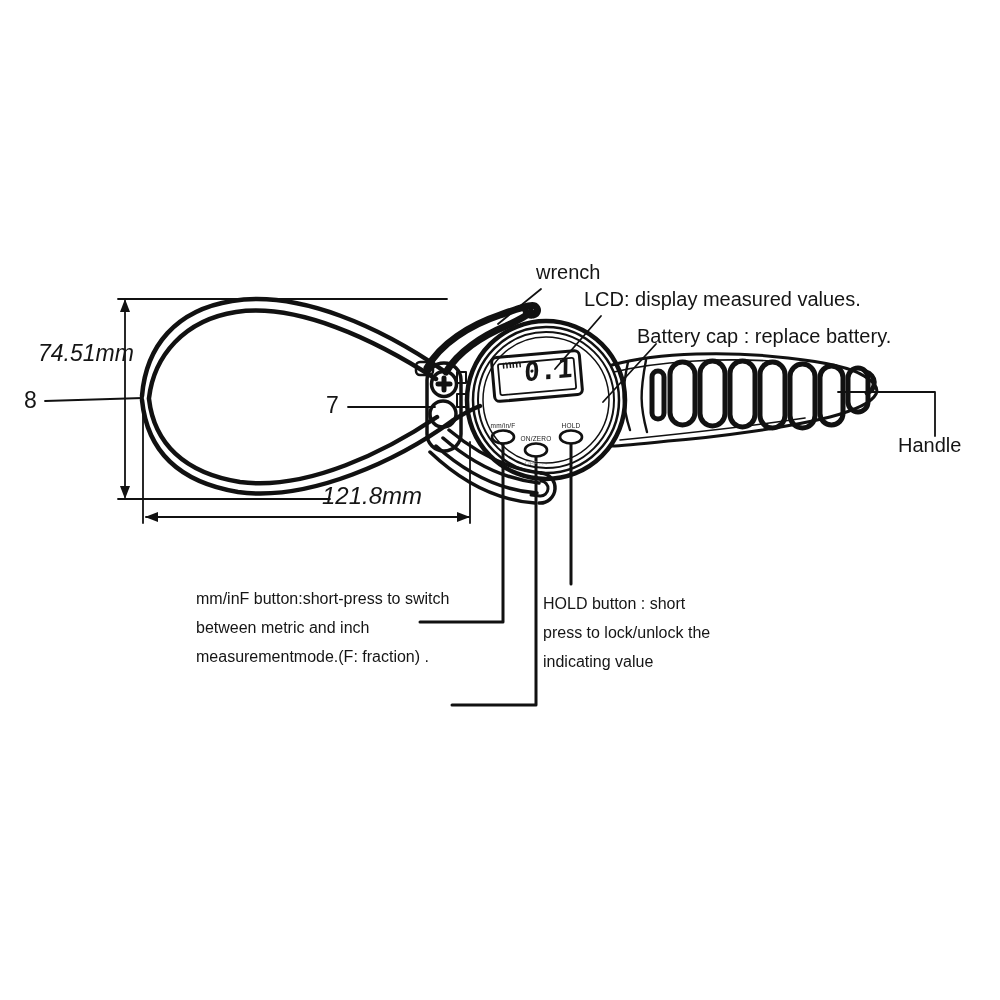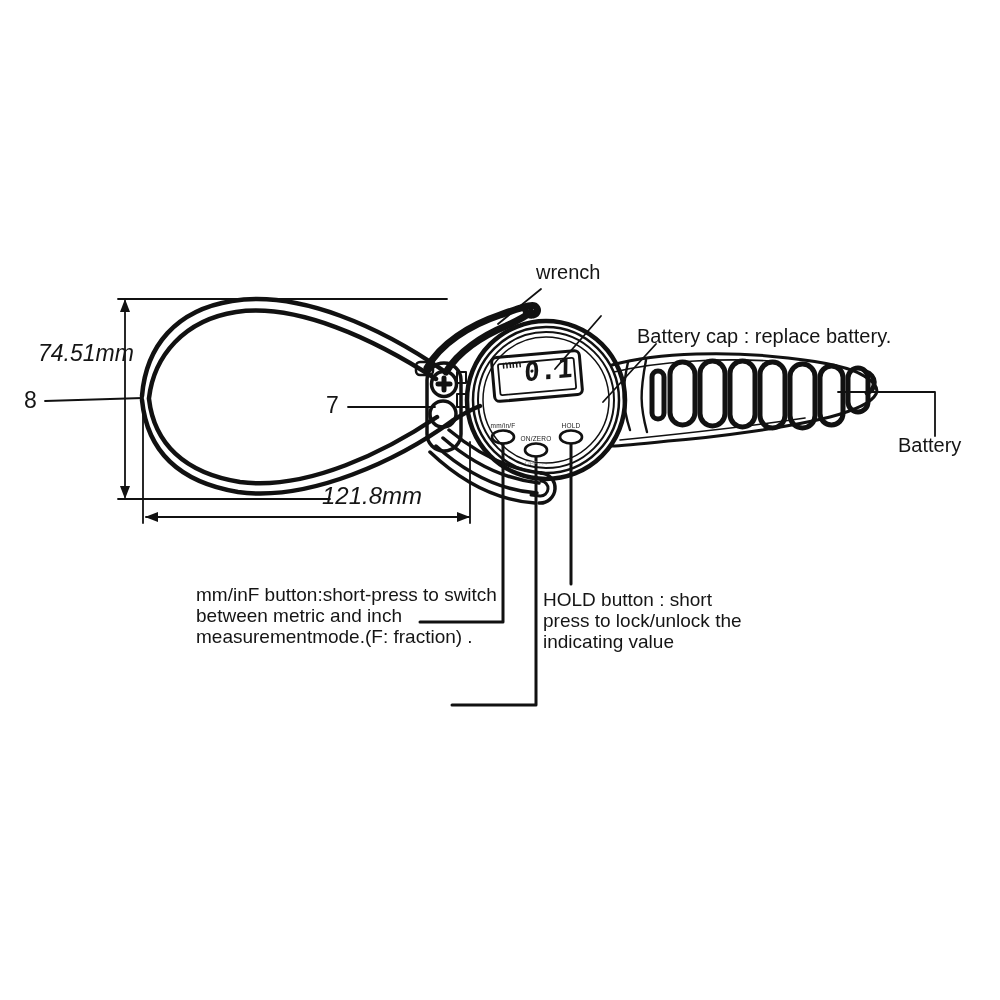--- a/index.html
+++ b/index.html
@@ -5,21 +5,21 @@
   html,body { margin:0; padding:0; background:#fff; }
   #stage {
     position:relative; width:1000px; height:1000px; background:#ffffff;
     font-family:"Liberation Sans", sans-serif; color:#111; overflow:hidden;
   }
   #art { position:absolute; left:0; top:0; }
   .lbl { position:absolute; color:#151515; line-height:1.05; white-space:nowrap; }
   .callout { font-size:20px; }
   .dim { font-size:23px;font-style:italic; }
   .partnum { font-size:23px; }
-  .note { font-size:19px; line-height:21px; white-space:pre-line; }
+  .note { font-size:16px; line-height:29px; white-space:pre-line; }
   .btn-lbl { font-size:6.5px; letter-spacing:0.2px; color:#222; text-align:center; width:50px; }
   .btn-lbl-off { font-size:6px; color:#8a8a8a; text-align:center; width:50px; }
   .lcd-unit { font-size:11px; font-weight:bold; transform:rotate(-5deg); }
   .lcd-value {
     font-family:"DejaVu Sans Mono", monospace; font-weight:700; font-size:26px;
     transform:rotate(-5deg) skewX(-6deg); letter-spacing:1px; width:48px; text-align:center;
   }
 </style>
 </head>
 <body>
@@ -120,22 +120,23 @@
       <path d="M838,392 L935,392 L935,436"></path>
       <g stroke-width="3">
         <path d="M503,444 L503,622 L420,622"></path>
         <path d="M536,457 L536,705 L452,705"></path>
         <path d="M571,444 L571,584"></path>
       </g>
     </g>
   </svg>
 
   <div class="lbl callout" style="left:536px; top:262px;">wrench</div>
+  <div class="lbl callout" style="left:584px; top:289px;">LCD: display measured values.</div>
   <div class="lbl callout" style="left:637px; top:326px;">Battery cap : replace battery.</div>
-  <div class="lbl callout" style="left:898px; top:435px;">Battery</div>
+  <div class="lbl callout" style="left:898px; top:435px;">Handle</div>
 
   <div class="lbl dim" style="left:38px; top:341px;">74.51mm</div>
   <div class="lbl dim" style="left:322px; top:483px; font-size:24px;">121.8mm</div>
   <div class="lbl partnum" style="left:24px; top:388px;">8</div>
   <div class="lbl partnum" style="left:326px; top:393px;">7</div>
 
   <div class="lbl lcd-unit" style="left:502px; top:359px;">mm</div>
   <div class="lbl lcd-value" style="left:524px; top:357px;">0.1</div>
 
   <div class="lbl btn-lbl" style="left:478px; top:423px;">mm/in/F</div>

